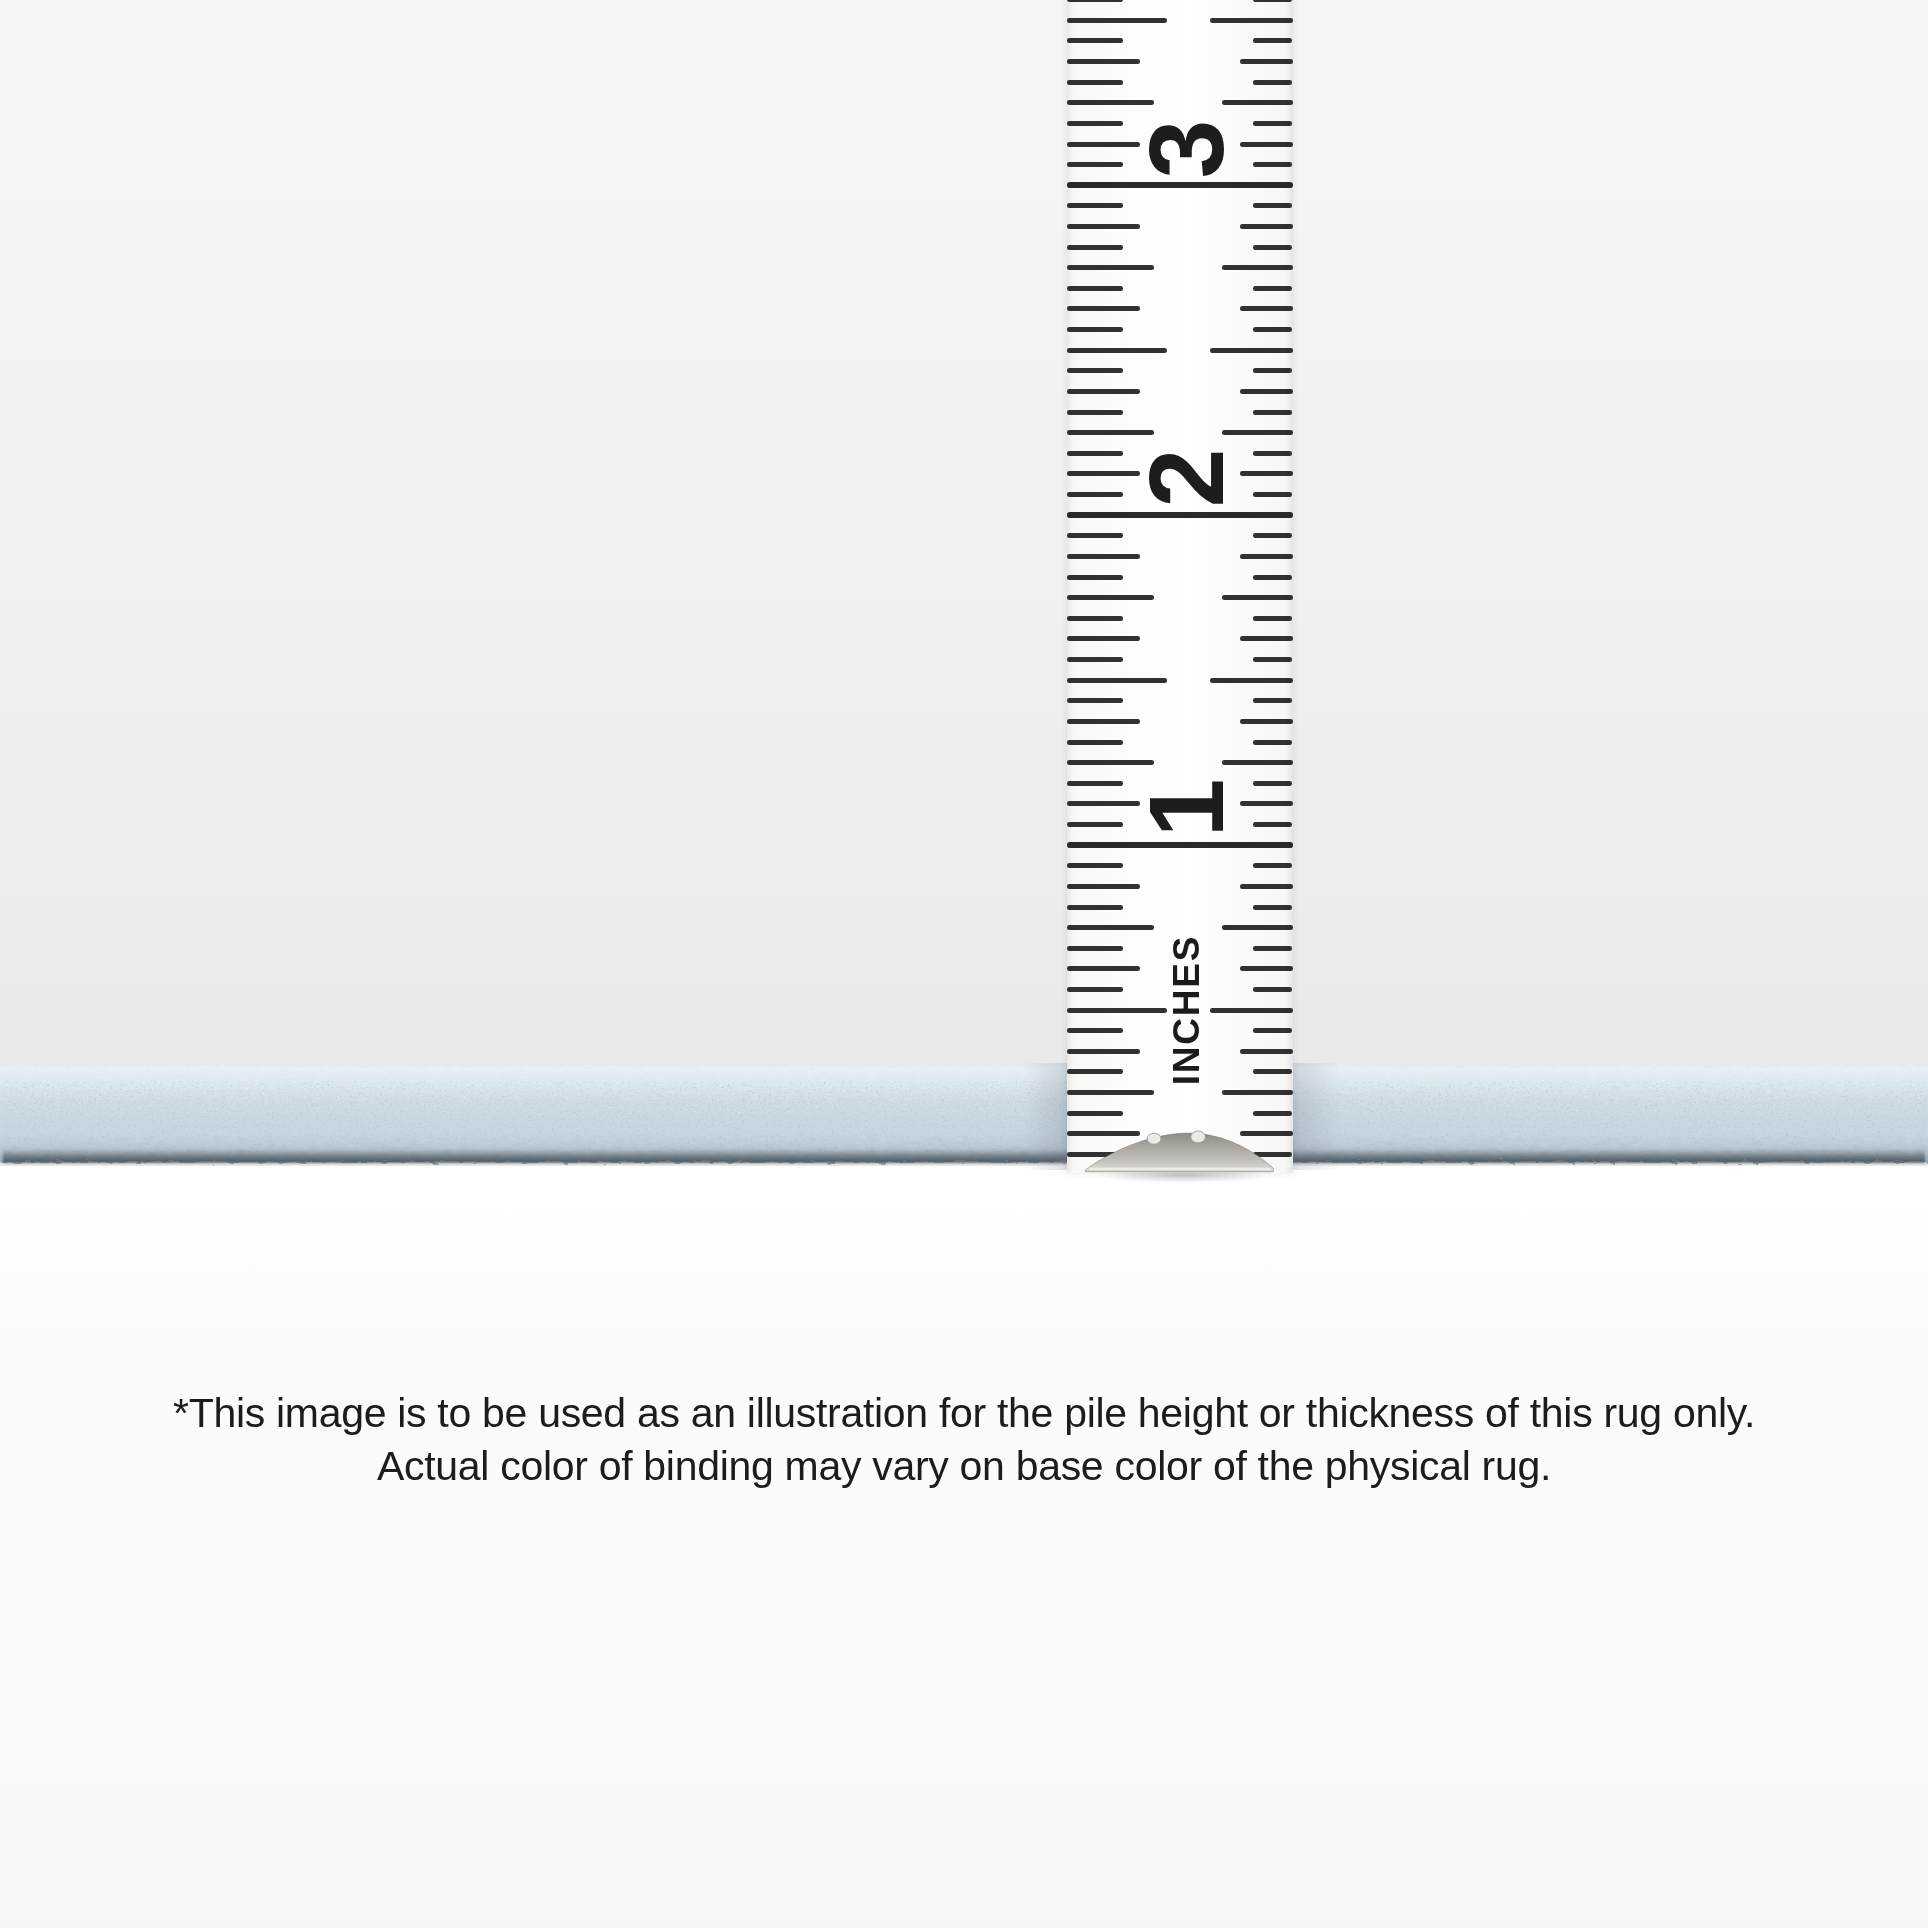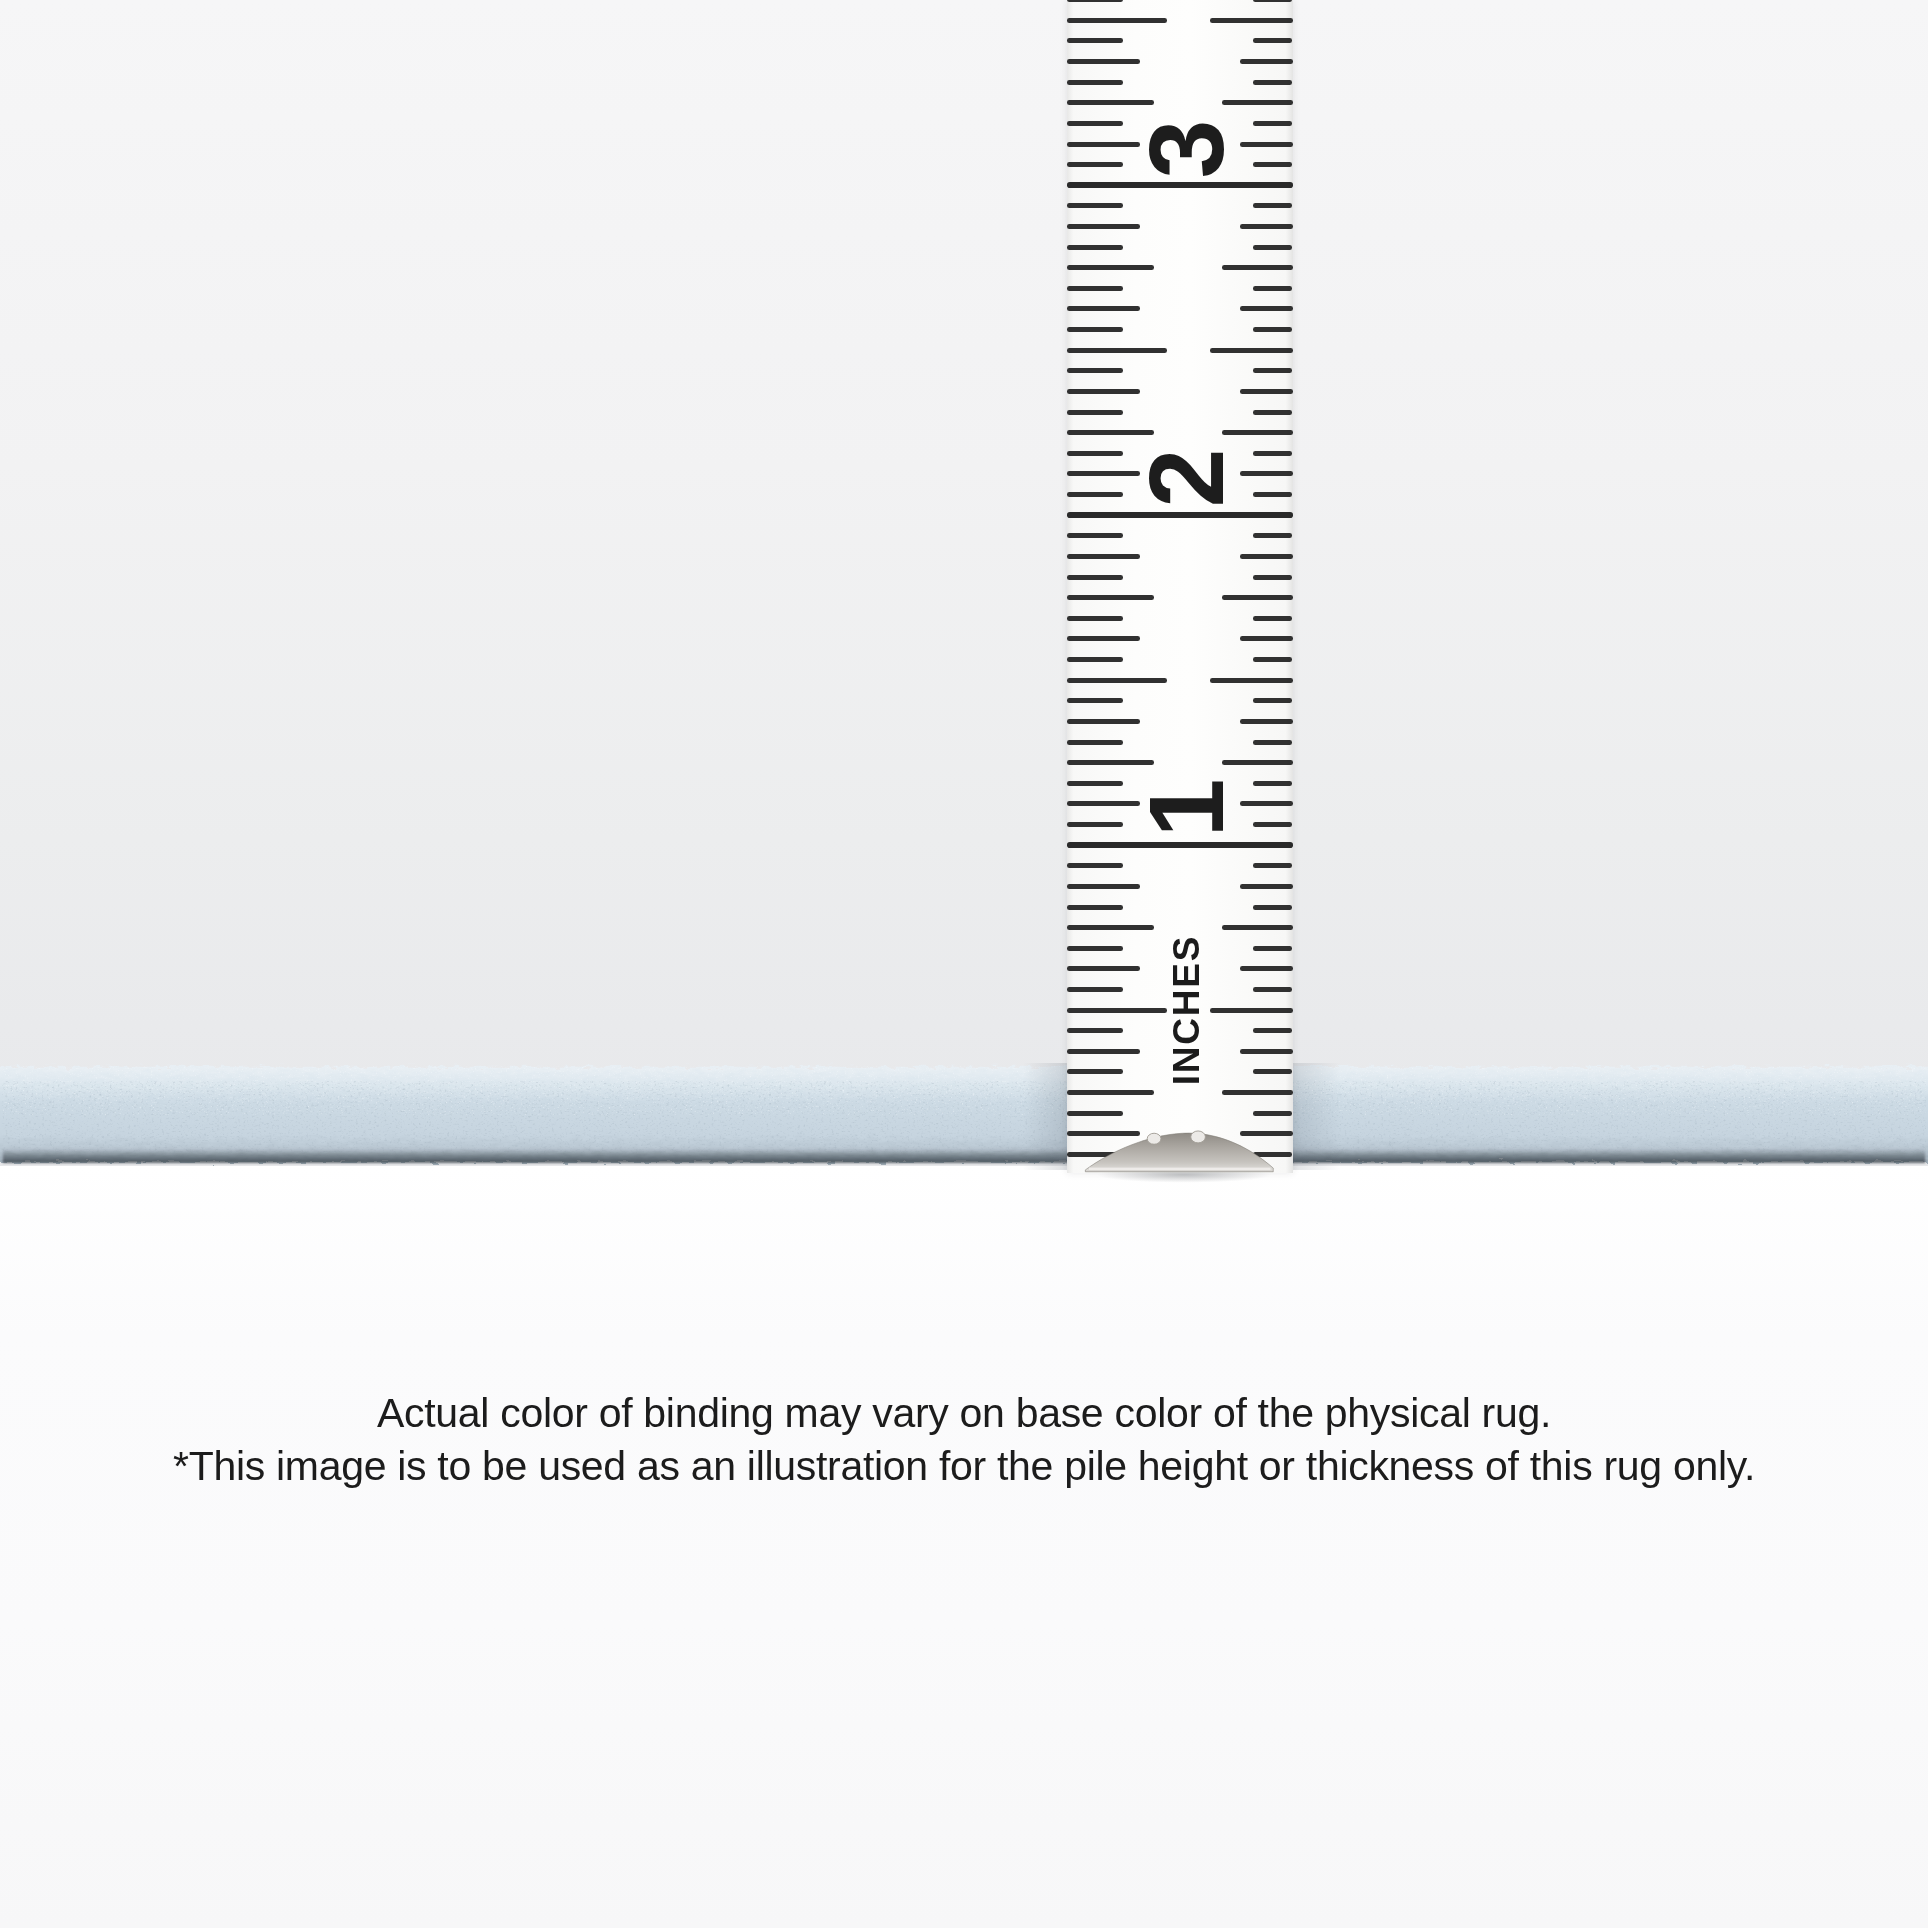--- a/index.html
+++ b/index.html
@@ -268,18 +268,18 @@
         <stop offset="1" stop-color="#cfccc8"></stop>
       </linearGradient>
     </defs>
     <path d="M32 62 C 62 40, 102 24, 138 22 C 178 20, 212 38, 237 60 L 237 64 L 32 64 Z" fill="url(#metalGrad)" stroke="#7e7a74" stroke-width="1" stroke-opacity="0.6"></path>
     <rect x="36" y="59.5" width="198" height="2.6" fill="#efedeb" opacity="0.9"></rect>
     <ellipse cx="107" cy="28" rx="7.5" ry="6" fill="#eceae7" stroke="#a09b94" stroke-width="1"></ellipse>
     <ellipse cx="155" cy="26" rx="8" ry="6.5" fill="#eceae7" stroke="#a09b94" stroke-width="1"></ellipse>
   </svg>
 
   <div class="caption">
+    <div>*This image is to be used as an illustration for the pile height or thickness of this rug only.</div>
     <div>Actual color of binding may vary on base color of the physical rug.</div>
-    <div>*This image is to be used as an illustration for the pile height or thickness of this rug only.</div>
   </div>
 
 </div>
 
 
 </body></html>

